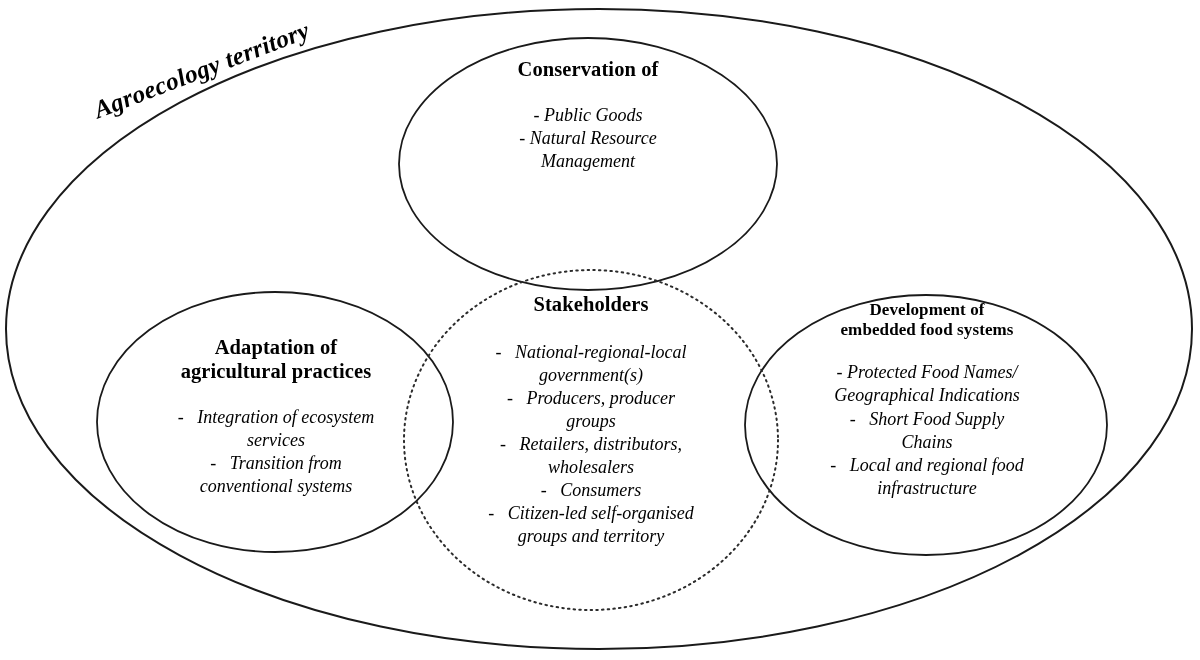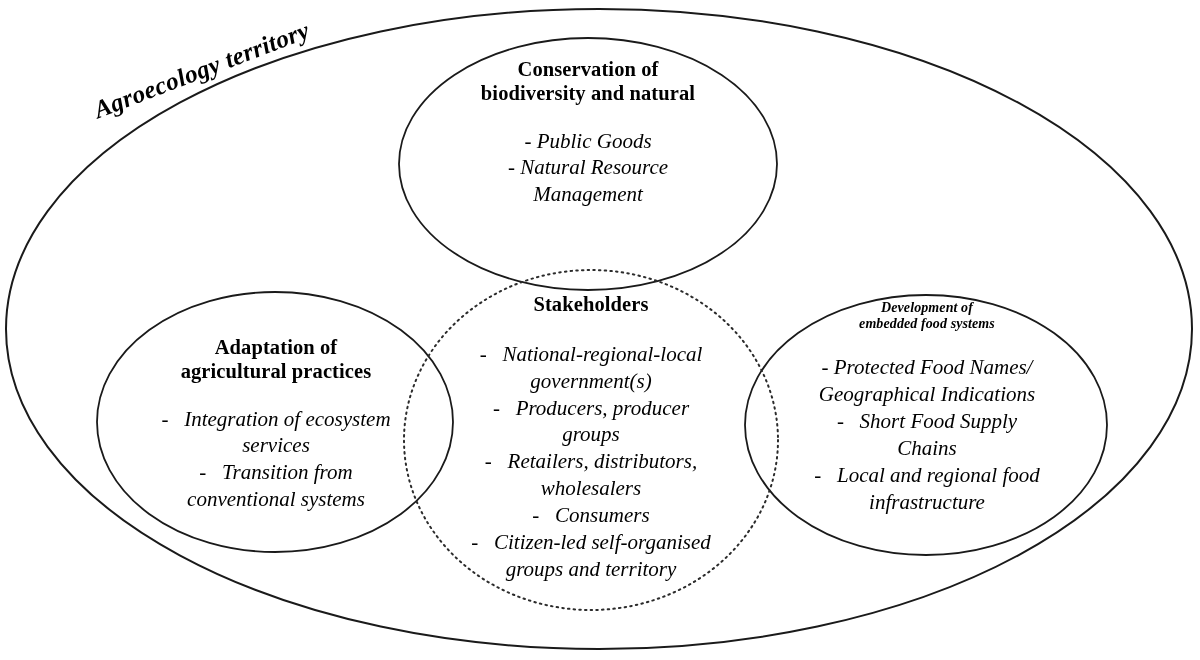--- a/index.html
+++ b/index.html
@@ -46,26 +46,25 @@
     position: absolute;
     text-align: center;
     line-height: 1.16;
   }
   .grp-title {
     font-weight: bold;
     font-size: 20.5px;
     letter-spacing: 0.1px;
   }
   .grp-title.small {
-    font-size: 14px;
-    font-style: italic;
+    font-size: 17px;
   }
   .grp-items {
     font-style: italic;
-    font-size: 21px;
+    font-size: 18px;
     line-height: 1.28;
   }
   .grp-items .li {
     white-space: pre-wrap;
   }
   
   #territory-label {
     position: absolute;
     left: 90px;
     top: 98px;
@@ -117,21 +116,20 @@
     <ellipse class="ellipse-outline-thin" cx="275" cy="422" rx="178" ry="130"></ellipse>
     <ellipse class="ellipse-outline-thin" cx="926" cy="425" rx="181" ry="130"></ellipse>
     <ellipse class="ellipse-dotted" cx="591" cy="440" rx="187" ry="170"></ellipse>
   </svg>
 
   <div id="territory-label">Agroecology territory</div>
 
   <div class="txt-block" id="conservation-text">
     <div class="grp-title">
       <div>Conservation of</div>
-      <div>biodiversity and natural</div>
     </div>
     <div class="grp-items">
       <div class="li">- Public Goods</div>
       <div class="li">- Natural Resource
 Management</div>
     </div>
   </div>
 
   <div class="txt-block" id="adaptation-text">
     <div class="grp-title">

